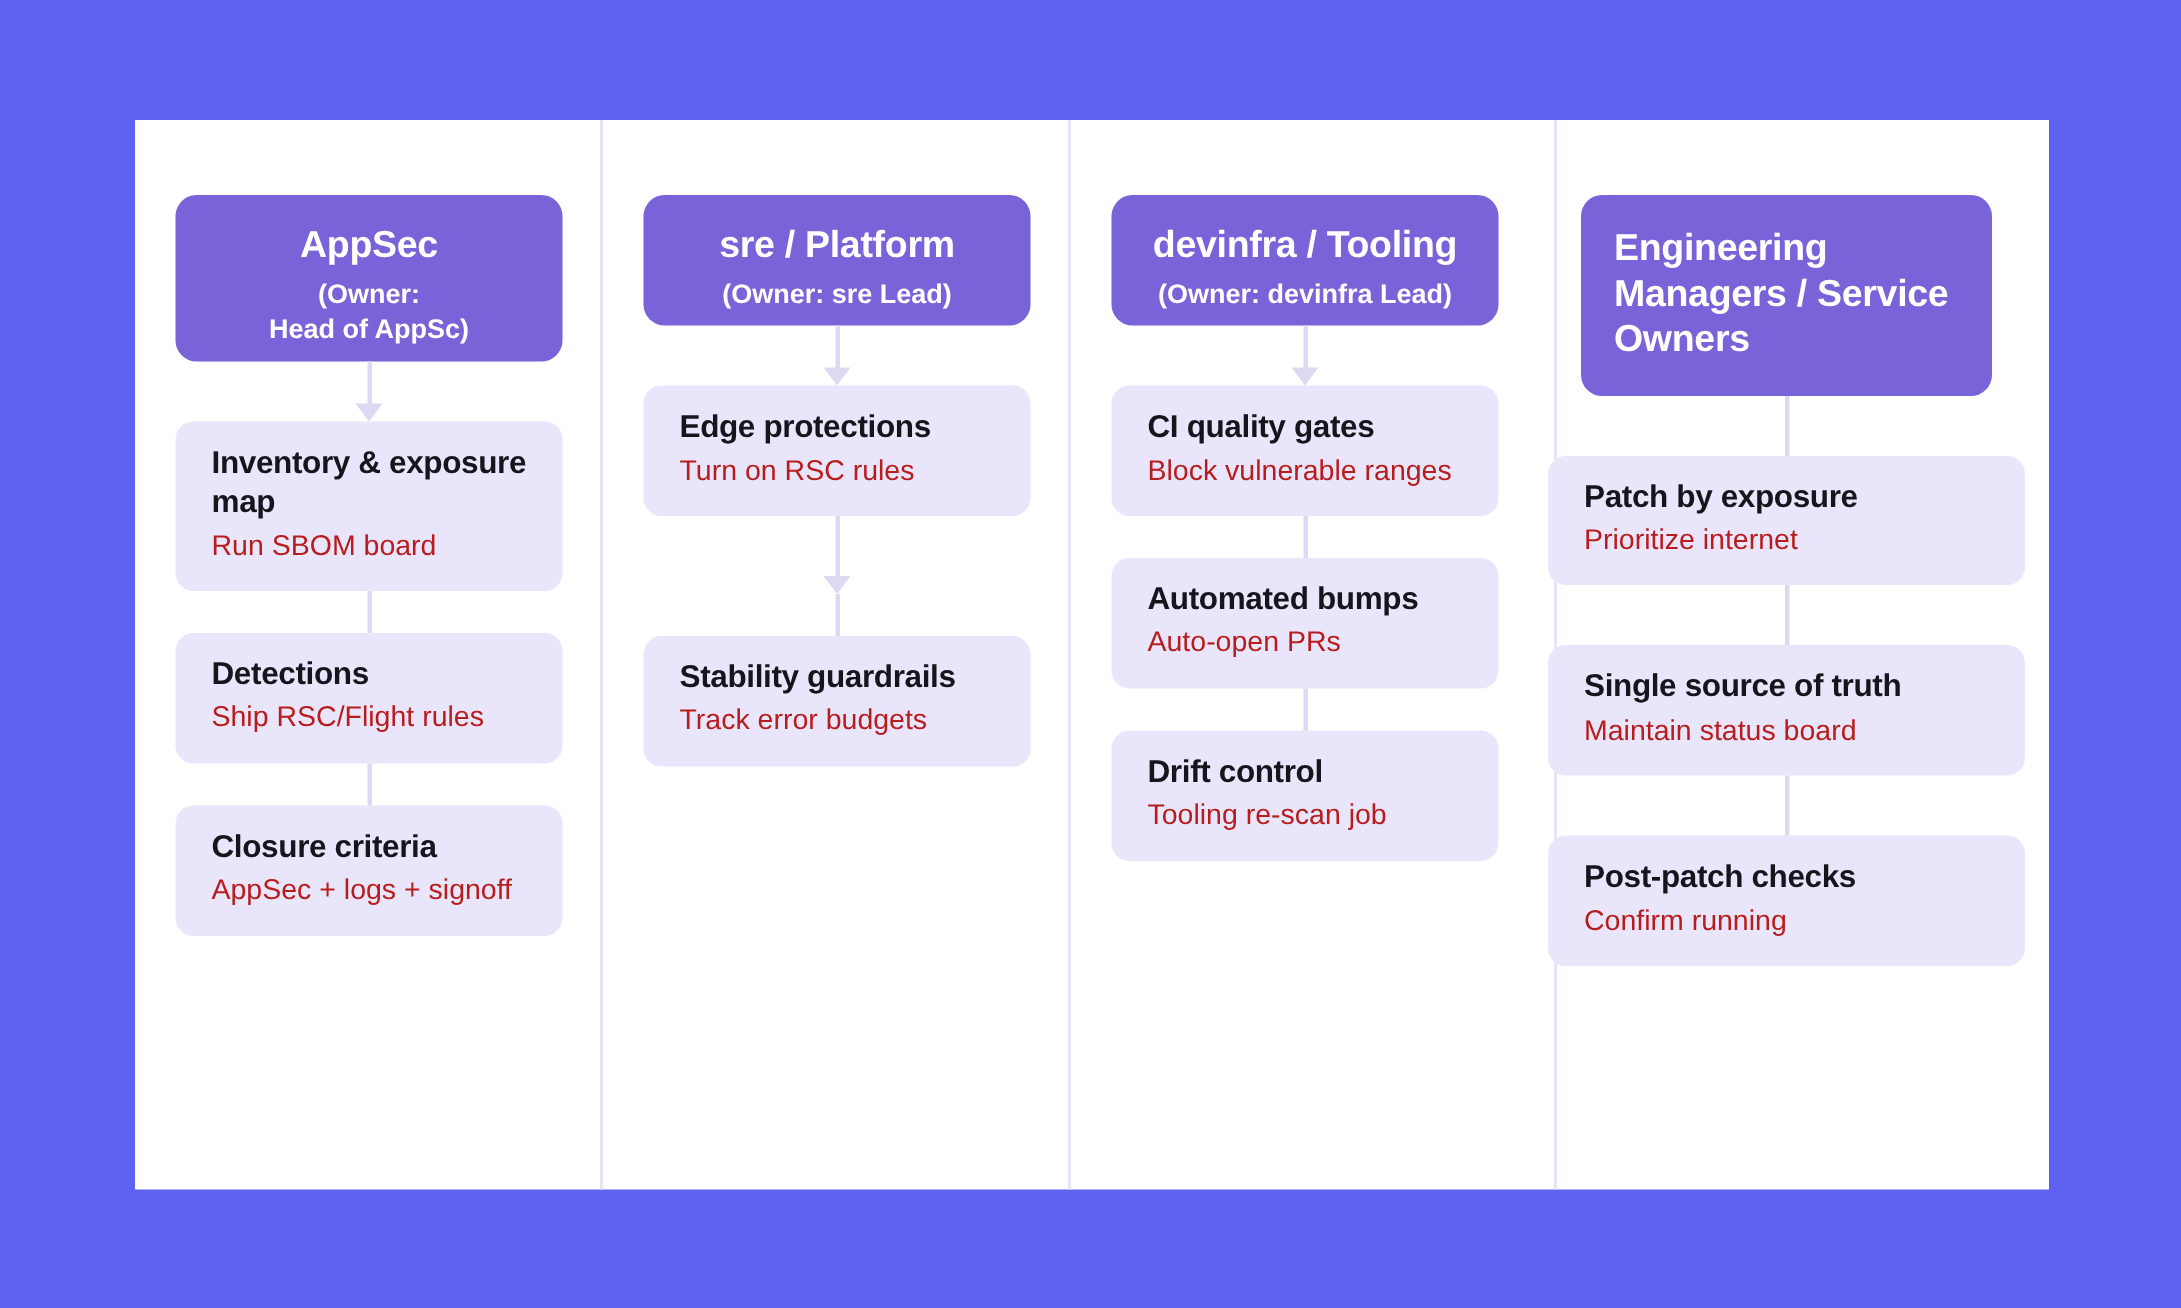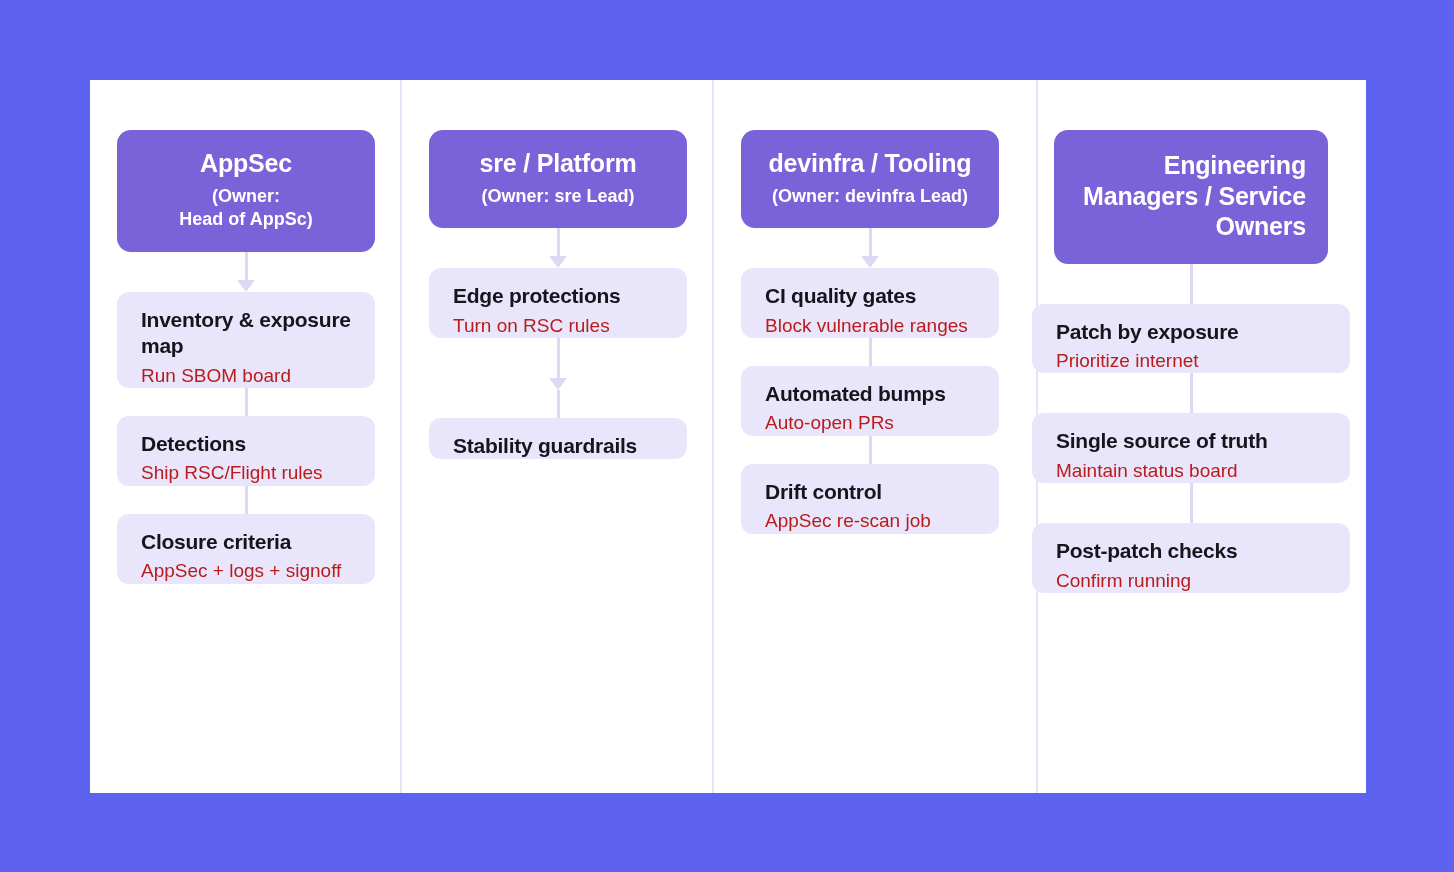--- a/index.html
+++ b/index.html
@@ -41,26 +41,26 @@
     flex-direction: column;
     align-items: center;
   }
   .lane.lane4 { width: 330px; }
 
   .head-card {
     width: 258px;
     background: #7a63d8;
     border-radius: 14px;
     color: #ffffff;
-    padding: 18px 16px 20px 16px;
+    padding: 18px 16px 9px 16px;
     text-align: center;
   }
   .lane4 .head-card {
     width: 274px;
-    text-align: right;
+    text-align: left;
     padding: 20px 22px 22px 22px;
   }
   .head-title {
     font-size: 25px;
     font-weight: 700;
     line-height: 1.22;
     letter-spacing: -0.2px;
   }
   .head-sub {
     font-size: 18px;
@@ -88,21 +88,21 @@
     border-left: 9px solid transparent;
     border-right: 9px solid transparent;
     border-top: 12px solid #ded9f2;
   }
   .conn.arrow .stem { height: calc(100% - 11px); }
 
   .card {
     width: 258px;
     background: #e9e6fb;
     border-radius: 12px;
-    padding: 15px 22px 0 24px;
+    padding: 15px 22px 17px 24px;
   }
   .lane4 .card { width: 318px; }
   .card-title {
     font-size: 21px;
     font-weight: 700;
     color: #14161c;
     line-height: 1.25;
     letter-spacing: -0.25px;
   }
   .card-sub {
@@ -167,20 +167,21 @@
           </div>
           <div class="conn arrow" style="height: 52px;">
             <div class="stem"></div>
             <div class="head"></div>
           </div>
           <div class="conn" style="height: 28px;">
             <div class="stem"></div>
           </div>
           <div class="card">
             <div class="card-title">Stability guardrails</div>
+            <div class="card-sub">Track error budgets</div>
           </div>
         </div>
         <div class="lane">
           <div class="head-card">
             <div class="head-title">devinfra / Tooling</div>
             <div class="head-sub">(Owner: devinfra Lead)</div>
           </div>
           <div class="conn arrow" style="height: 40px;">
             <div class="stem"></div>
             <div class="head"></div>
@@ -194,21 +195,21 @@
           </div>
           <div class="card">
             <div class="card-title">Automated bumps</div>
             <div class="card-sub">Auto-open PRs</div>
           </div>
           <div class="conn" style="height: 28px;">
             <div class="stem"></div>
           </div>
           <div class="card">
             <div class="card-title">Drift control</div>
-            <div class="card-sub">AppSec re-scan job</div>
+            <div class="card-sub">Tooling re-scan job</div>
           </div>
         </div>
         <div class="lane lane4">
           <div class="head-card">
             <div class="head-title">Engineering Managers / Service Owners</div>
           </div>
           <div class="conn" style="height: 40px;">
             <div class="stem"></div>
           </div>
           <div class="card">

